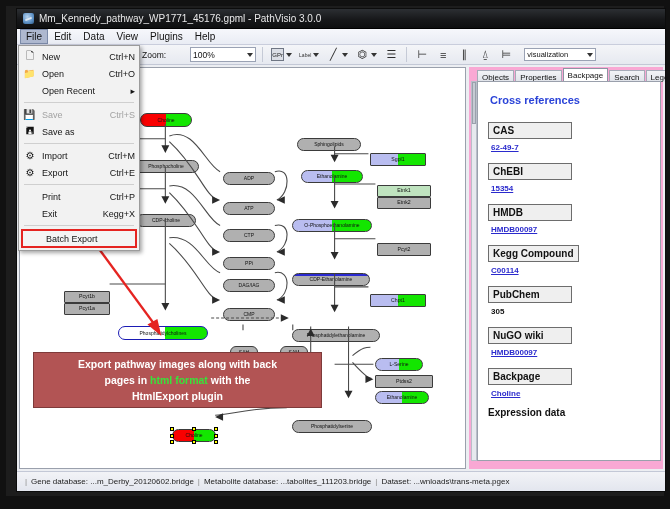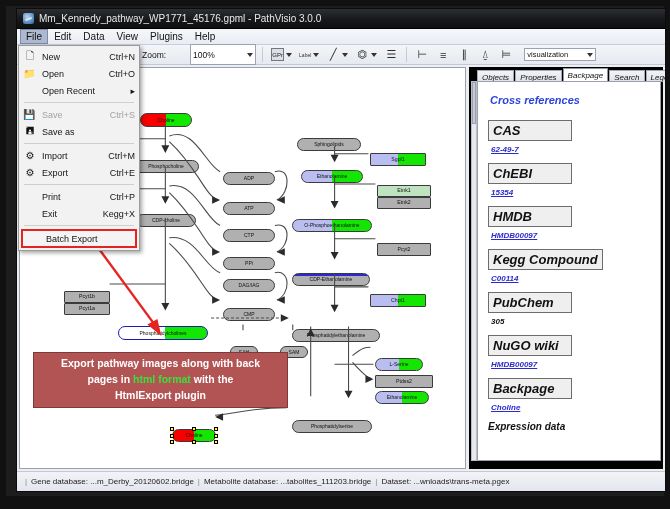--- a/index.html
+++ b/index.html
@@ -46,21 +46,21 @@
   
   .toolbar{
     position:absolute;left:0;top:36px;width:100%;height:20px;
     background:linear-gradient(180deg,#f4f5f8 0%,#e6e9f0 100%);
     border-bottom:1px solid #c3c8d6;display:flex;align-items:center;
     padding-left:4px;box-sizing:border-box;gap:3px;
   }
   .tb-sep{width:1px;height:15px;background:#c5cad6;margin:0 3px;}
   .zoomlabel{font-size:8.5px;color:#111;margin-right:21px;}
   .zoomcombo{
-    width:66px;height:21px;background:#fff;border:1px solid #9aa2b4;
+    width:66px;height:15px;background:#fff;border:1px solid #9aa2b4;
     display:flex;align-items:center;justify-content:space-between;
     font-size:8.5px;color:#111;padding:0 2px;box-sizing:border-box;
   }
   .caret{width:0;height:0;border-left:3px solid transparent;border-right:3px solid transparent;border-top:4px solid #333;}
   .tbbtn{
     height:15px;display:flex;align-items:center;gap:2px;padding:0 2px;
     font-size:7px;color:#333;
   }
   .glyphbox{
     width:13px;height:13px;border:1px solid #6f7684;background:#dcdfe6;
@@ -76,41 +76,41 @@
   
   .workarea{position:absolute;left:0;top:56px;right:0;bottom:20px;background:#eceef2;}
   .canvaswrap{
     position:absolute;left:2px;top:2px;width:447px;bottom:2px;
     background:#fff;border:1px solid #9aa0ac;box-sizing:border-box;overflow:hidden;
   }
   .canvas{position:absolute;left:0;top:0;width:100%;height:100%;}
   
   .sidepanel{
     position:absolute;left:452px;top:2px;right:2px;bottom:2px;
-    background:#000000;box-sizing:border-box;font-style:italic;
+    background:#f9a8d4;box-sizing:border-box;
   }
   .tabrow{position:absolute;left:8px;top:0;right:0;height:15px;display:flex;align-items:flex-end;gap:1px;}
   .tab{
     font-size:8px;color:#111;padding:1px 4px 1px 4px;height:12px;line-height:11px;
     background:linear-gradient(180deg,#f2f3f6,#dfe2e9);
     border:1px solid #a6abb8;border-bottom:none;box-sizing:border-box;white-space:nowrap;
   }
   .tab.sel{background:#fff;height:14px;line-height:12px;border-color:#8d94a3;}
   .panelbody{
     position:absolute;left:8px;top:14px;right:2px;bottom:8px;
     background:#fff;border:1px solid #9aa0ac;box-sizing:border-box;
     padding:8px 10px 0 10px;overflow:hidden;
   }
   .panelscroll{position:absolute;left:2px;top:14px;width:6px;bottom:8px;background:#e7e9ee;border:1px solid #b9bec9;box-sizing:border-box;}
   .panelscroll .thumb{position:absolute;left:0;top:0;width:100%;height:42px;background:#c6cad3;border:1px solid #9aa0ac;box-sizing:border-box;}
   .xref-title{color:#2a43d8;font-size:11px;font-weight:bold;margin:4px 0 14px 2px;}
   .xref-block{margin-bottom:5px;}
   .xref-head{
     display:inline-block;min-width:84px;background:#efefef;border:1px solid #6d6d6d;
-    font-size:13px;font-weight:bold;color:#111;padding:2px 4px;box-sizing:border-box;
+    font-size:10px;font-weight:bold;color:#111;padding:2px 4px;box-sizing:border-box;
   }
   .xref-val{font-size:8px;color:#2a2acd;text-decoration:underline;margin:4px 0 9px 3px;display:block;font-weight:bold;}
   .xref-val.plain{color:#111;text-decoration:none;}
   .expr-title{font-size:10px;font-weight:bold;color:#111;margin-top:6px;}
   
   .statusbar{
     position:absolute;left:0;bottom:0;width:100%;height:20px;
     background:linear-gradient(180deg,#f2f3f7,#e3e6ee);
     border-top:1px solid #c3c8d6;display:flex;align-items:center;
     font-size:8px;color:#1b1b1b;padding-left:4px;box-sizing:border-box;
@@ -140,25 +140,25 @@
     font-size:5px;color:#111;text-align:center;line-height:1;
     border:1px solid #3b3b3b;background:#b0b0b0;border-radius:7px;
     white-space:nowrap;overflow:hidden;
   }
   .node.rect{border-radius:1px;background:#b5b5b5;font-size:5.2px;}
   .node.metab{border-radius:9px;}
   
   .handle{position:absolute;width:4px;height:4px;background:#ffff00;border:1px solid #000;box-sizing:border-box;z-index:12;}
   
   .banner{
-    position:absolute;left:13px;top:284px;width:255px;height:56px;
+    position:absolute;left:13px;top:284px;width:289px;height:56px;
     background:#b25454;border:1px solid #7e3a3a;
     color:#fff;font-size:10.5px;font-weight:bold;line-height:16px;
-    display:flex;align-items:flex-end;justify-content:center;text-align:center;
-    padding:4px 6px;box-sizing:border-box;z-index:20;
+    display:flex;align-items:center;justify-content:center;text-align:center;
+    padding:12px 6px;box-sizing:border-box;z-index:20;
   }
   .banner .hl{color:#39e23a;}
   .arrowsvg{position:absolute;left:0;top:0;width:100%;height:100%;pointer-events:none;z-index:19;}
   .edgesvg{position:absolute;left:0;top:0;width:100%;height:100%;pointer-events:none;z-index:2;}
 </style>
 </head>
 <body>
 
 <div class="frame">
   <div class="winshadow"></div>

